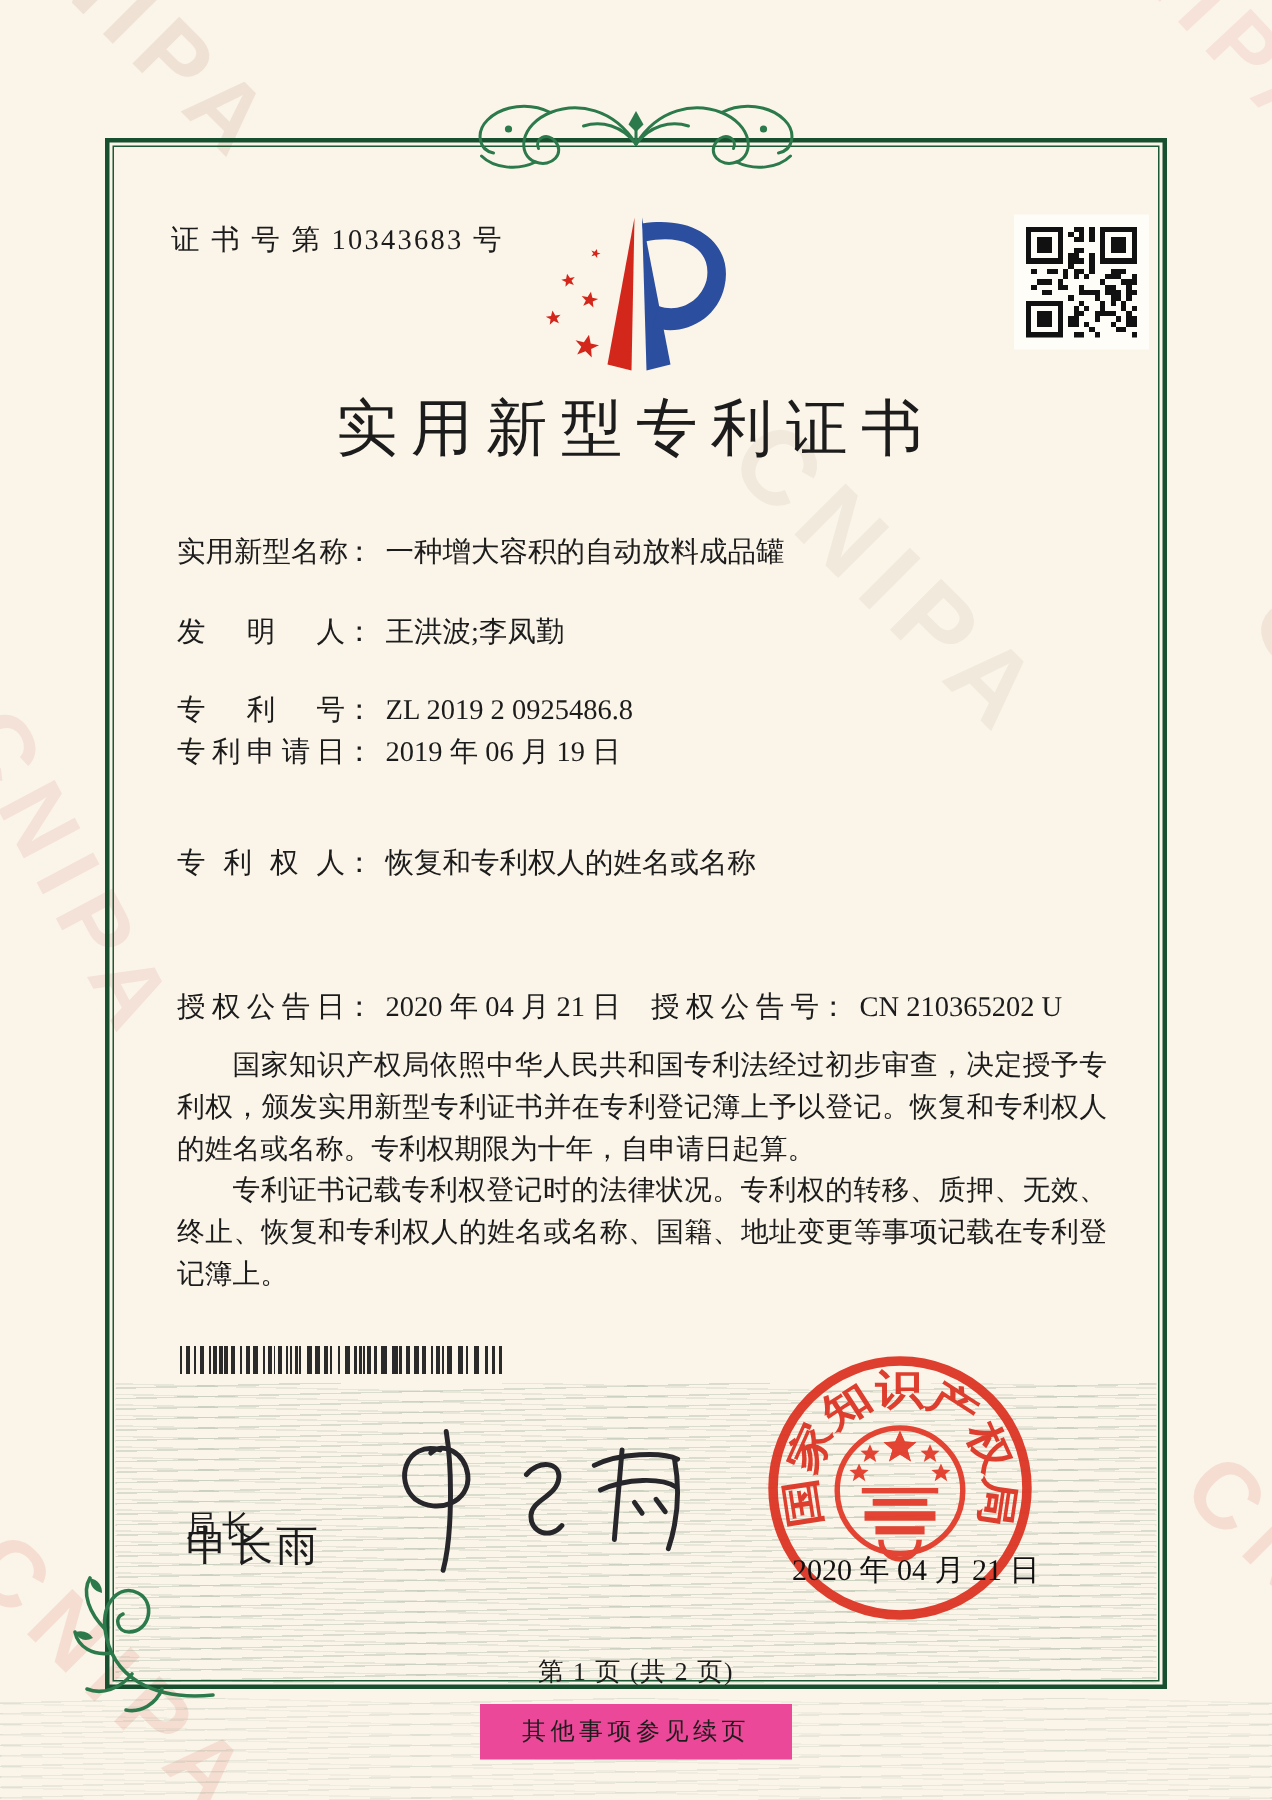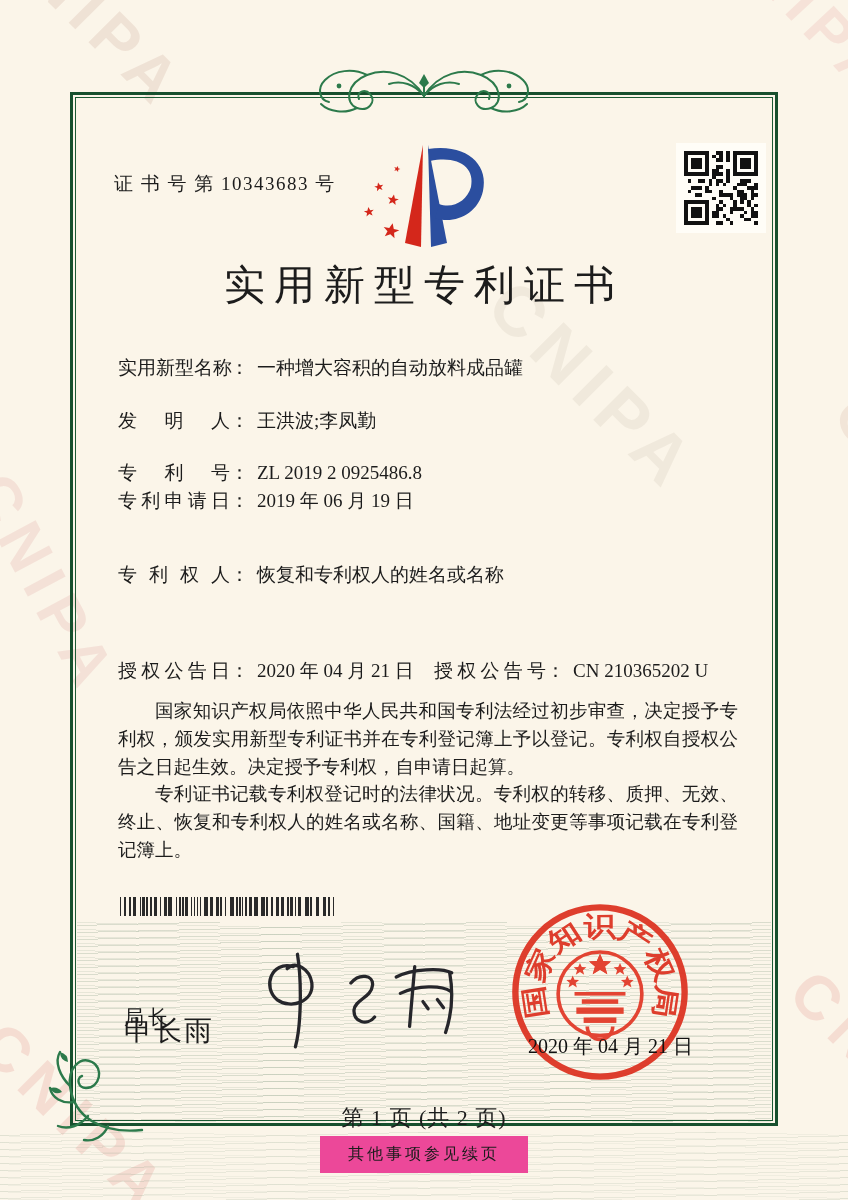--- a/index.html
+++ b/index.html
@@ -9,21 +9,21 @@
       letter-spacing:10px;user-select:none;z-index:0;white-space:nowrap;}
   
   .frame{position:absolute;left:70px;top:92px;width:702px;height:1028px;border:3px solid #17502e;z-index:2;}
   .frame-inner{position:absolute;inset:2px;border:1px solid #1b5a34;}
   .waves{position:absolute;z-index:1;
      background:
        repeating-linear-gradient(178.6deg, rgba(140,162,138,0) 0 3px, rgba(140,162,138,.30) 3px 4px, rgba(140,162,138,0) 4px 7px),
        repeating-linear-gradient(181.4deg, rgba(140,162,138,0) 0 3px, rgba(140,162,138,.18) 3px 4px, rgba(140,162,138,0) 4px 7px);}
   .ornament{position:absolute;z-index:3;}
   
-  .cert-no{position:absolute;left:114px;top:147px;font-size:19px;letter-spacing:1.5px;z-index:3;margin-top:24px;}
+  .cert-no{position:absolute;left:114px;top:147px;font-size:19px;letter-spacing:1.5px;z-index:3;}
   .logo{position:absolute;left:355px;top:141px;width:140px;height:112px;z-index:3;}
   .qr-box{position:absolute;left:676px;top:143px;width:90px;height:90px;background:#fffdf7;z-index:3;
           display:flex;align-items:center;justify-content:center;}
   .title{position:absolute;left:0;top:258px;width:100%;text-align:center;font-size:41px;font-weight:normal;
          letter-spacing:9px;z-index:3;}
   
   .frow{position:absolute;left:118px;width:640px;white-space:nowrap;font-size:19px;z-index:3;}
   .flabel{display:inline-block;width:112px;text-align:justify;text-align-last:justify;vertical-align:bottom;}
   .fvalue{margin-left:8px;}
   .fl2wrap{position:absolute;left:316px;top:0;}
@@ -31,21 +31,21 @@
   .paras{position:absolute;left:118px;top:698px;width:620px;font-size:18.5px;line-height:1.5;z-index:3;}
   .paras p{margin:0;text-indent:2em;text-align:justify;}
   
   .barcode{position:absolute;left:120px;top:897px;width:218px;height:19px;z-index:3;}
   .sig-role{position:absolute;left:124px;top:1004px;font-size:20px;letter-spacing:4px;z-index:3;}
   .sig-name{position:absolute;left:124px;top:1012px;font-size:28px;letter-spacing:2px;z-index:3;}
   .sig-script{position:absolute;left:248px;top:944px;width:210px;height:108px;z-index:3;}
   .seal{position:absolute;left:509px;top:901px;width:182px;height:182px;z-index:3;opacity:.94;}
   .seal-date{position:absolute;left:528px;top:1033px;width:160px;font-size:20px;color:#111;z-index:4;
              white-space:nowrap;}
-  .page-info{position:absolute;left:0;top:1103px;width:100%;text-align:center;font-size:22px;z-index:3;
+  .page-info{position:absolute;left:0;top:1103px;width:100%;text-align:center;font-size:17px;z-index:3;
              letter-spacing:1px;}
   .cont-box{position:absolute;left:50%;top:1136px;transform:translateX(-50%);background:#ec4899;
             padding:8px 28px;font-size:16px;letter-spacing:3px;z-index:3;}
 </style>
 </head>
 <body>
 
 <div id="page">
 
   <div class="wm" style="left:-34px;top:-26px;font-size:64px;color:#efe2d5;transform:rotate(45deg);">CNIPA</div>
@@ -247,21 +247,21 @@
     <span class="flabel">专利权人</span><span>：</span><span class="fvalue">恢复和专利权人的姓名或名称</span>
   </div>
   <div class="frow" style="top:658px">
     <span class="flabel">授权公告日</span><span>：</span><span class="fvalue">2020 年 04 月 21 日</span>
     <span class="fl2wrap">
       <span class="flabel">授权公告号</span><span>：</span><span class="fvalue">CN 210365202 U</span>
     </span>
   </div>
 
   <div class="paras">
-    <p>国家知识产权局依照中华人民共和国专利法经过初步审查，决定授予专利权，颁发实用新型专利证书并在专利登记簿上予以登记。专利权自授权公告之日起生效。决定授予专利权，自申请日起算。</p>
+    <p>国家知识产权局依照中华人民共和国专利法经过初步审查，决定授予专利权，颁发实用新型专利证书并在专利登记簿上予以登记。恢复和专利权人的姓名或名称。专利权期限为十年，自申请日起算。</p>
     <p>专利证书记载专利权登记时的法律状况。专利权的转移、质押、无效、终止、恢复和专利权人的姓名或名称、国籍、地址变更等事项记载在专利登记簿上。</p>
   </div>
 
   <div class="barcode">
     <svg id="bc-svg" width="218" height="19" viewBox="0 0 218 19" shape-rendering="crispEdges">
         <rect x="0" y="0" width="1.2" height="19" fill="#2a2a2a"></rect>
         <rect x="3.8" y="0" width="2.6" height="19" fill="#2a2a2a"></rect>
         <rect x="9" y="0" width="1.8" height="19" fill="#2a2a2a"></rect>
         <rect x="13.4" y="0" width="2.6" height="19" fill="#2a2a2a"></rect>
         <rect x="19.6" y="0" width="1.2" height="19" fill="#2a2a2a"></rect>

